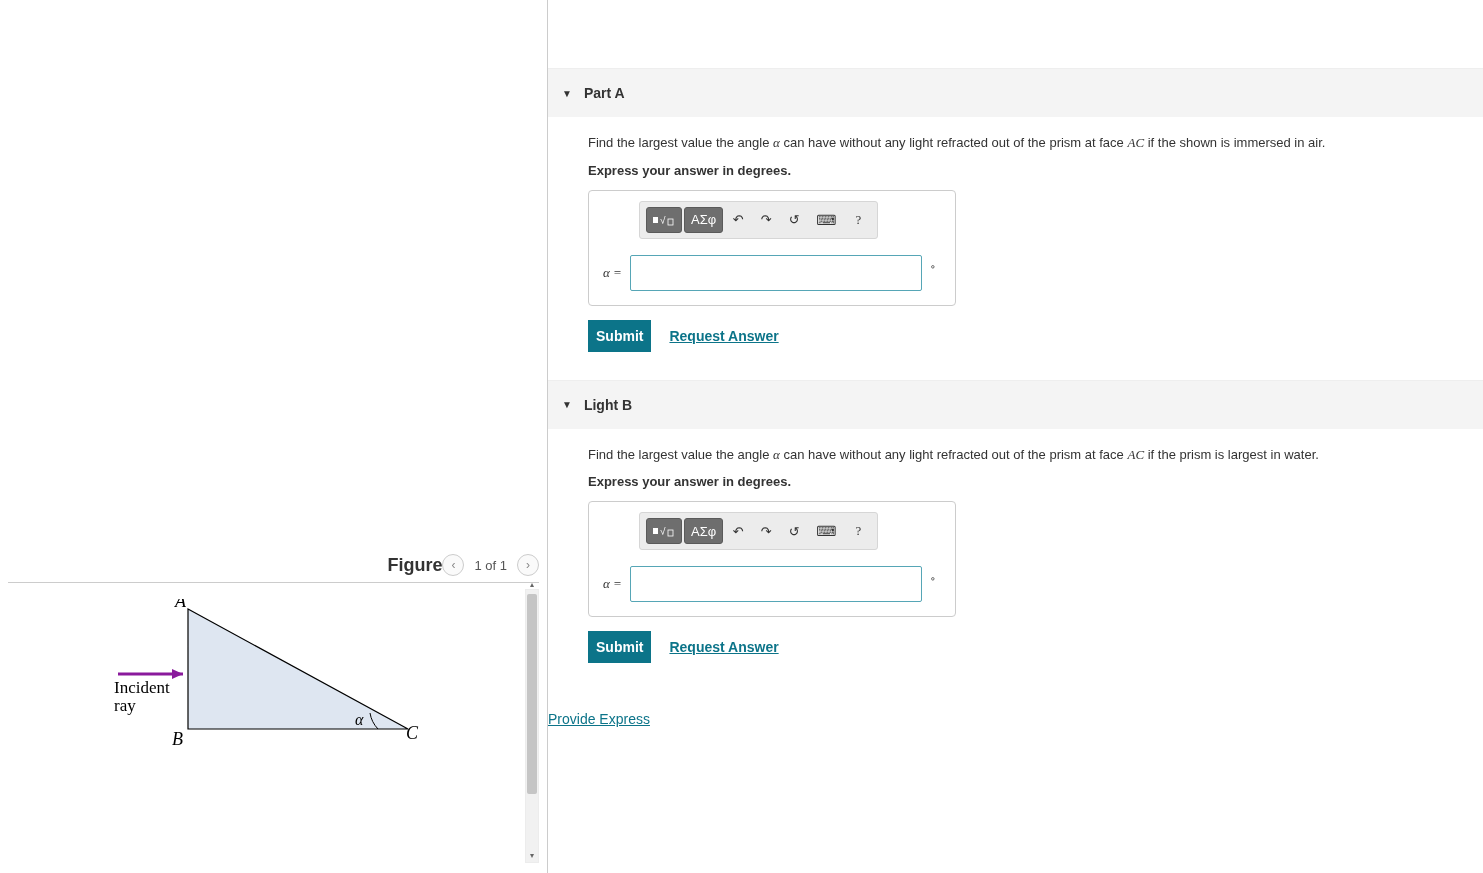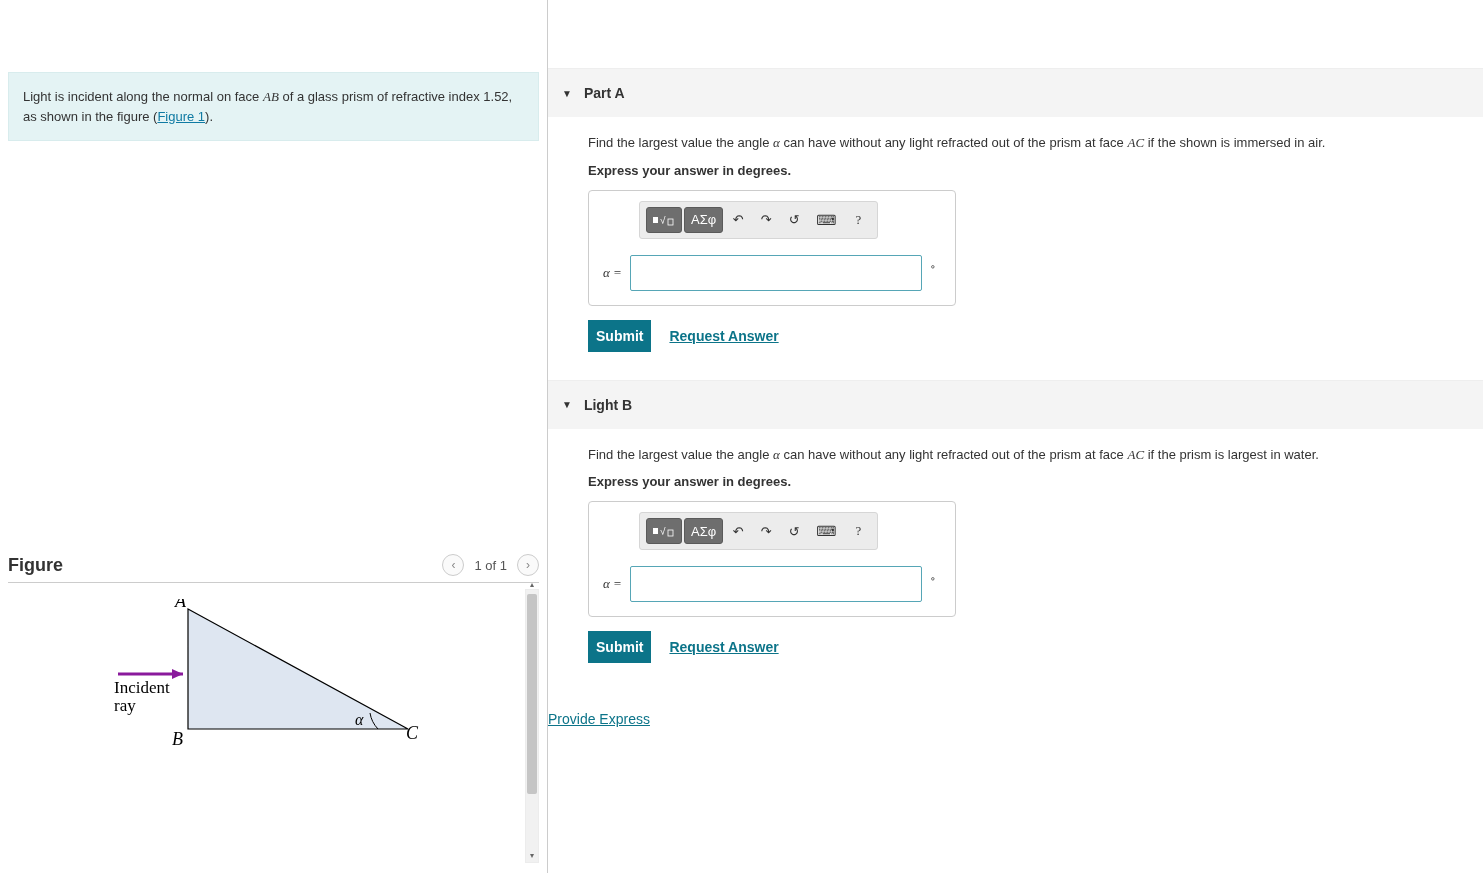--- a/index.html
+++ b/index.html
@@ -4,21 +4,21 @@
 <style>
   * { box-sizing: border-box; margin: 0; padding: 0; }
   body { font-family: Arial, Helvetica, sans-serif; font-size: 13px; color: #333; background: #fff; }
   .wrapper { display: flex; width: 1483px; height: 873px; }
   .left-pane { width: 548px; padding: 10px 8px; border-right: 1px solid #ccc; display: flex; flex-direction: column; }
   .right-pane { flex: 1; padding: 0; overflow-y: auto; }
   .intro-box { background: #e4f3f4; border: 1px solid #d8eced; padding: 14px 14px; margin-top: 62px; line-height: 1.5; }
   .serif { font-family: "Times New Roman", Times, serif; font-style: italic; }
   .link { color: #0f7aa3; text-decoration: underline; cursor: pointer; }
   .figure-section { margin-top: auto; }
-  .figure-header { display: flex; align-items: center; justify-content: space-between; padding: 8px 0 6px 0; }
+  .figure-header { display: flex; align-items: center; justify-content: flex-end; padding: 8px 0 6px 0; }
   .figure-title { font-size: 18px; font-weight: bold; }
   .figure-nav { display: flex; align-items: center; gap: 10px; color: #555; }
   .nav-btn { width: 22px; height: 22px; border-radius: 50%; border: 1px solid #ccc; background: #fafafa; display: inline-flex; align-items: center; justify-content: center; font-size: 12px; color: #888; cursor: pointer; }
   .figure-hr { border: none; border-top: 1px solid #ccc; margin-bottom: 0; }
   .figure-body { position: relative; height: 280px; padding-top: 16px; padding-left: 100px; }
   .scrollbar-fake { position: absolute; right: 0; top: 6px; bottom: 0; width: 14px; background: #f1f1f1; border:1px solid #ececec; }
   .scrollbar-fake .thumb { position:absolute; left:1px; right:1px; top:4px; height:200px; background:#c5c5c5; border-radius:2px;}
   .scrollbar-fake .down { position:absolute; bottom:2px; left:0; right:0; text-align:center; font-size:8px; color:#666; }
   .scrollbar-fake .up { position:absolute; top:-10px; left:0; right:0; text-align:center; font-size:8px; color:#666; }
 
@@ -42,23 +42,20 @@
   .req-link { color: #0c7489; font-weight: bold; text-decoration: underline; font-size: 14px; cursor: pointer; }
   .feedback { color: #0c7489; text-decoration: underline; font-size: 14px; cursor: pointer; margin-left: 0; display:inline-block; margin-top:30px; margin-bottom:20px;}
   .right-inner { padding-top: 58px; }
 </style>
 </head>
 <body>
 
 <div class="wrapper">
 
   <div class="left-pane">
-    <div class="intro-box">
-      <span>Light is incident along the normal on face </span><span class="serif">AB</span><span> of a glass prism of refractive index 1.52, as shown in the figure (</span><a class="link">Figure 1</a><span>).</span>
-    </div>
 
     <div class="figure-section">
       <div class="figure-header">
         <div class="figure-title">Figure</div>
         <div class="figure-nav">
           <span class="nav-btn">‹</span>
           <span>1 of 1</span>
           <span class="nav-btn">›</span>
         </div>
       </div>

